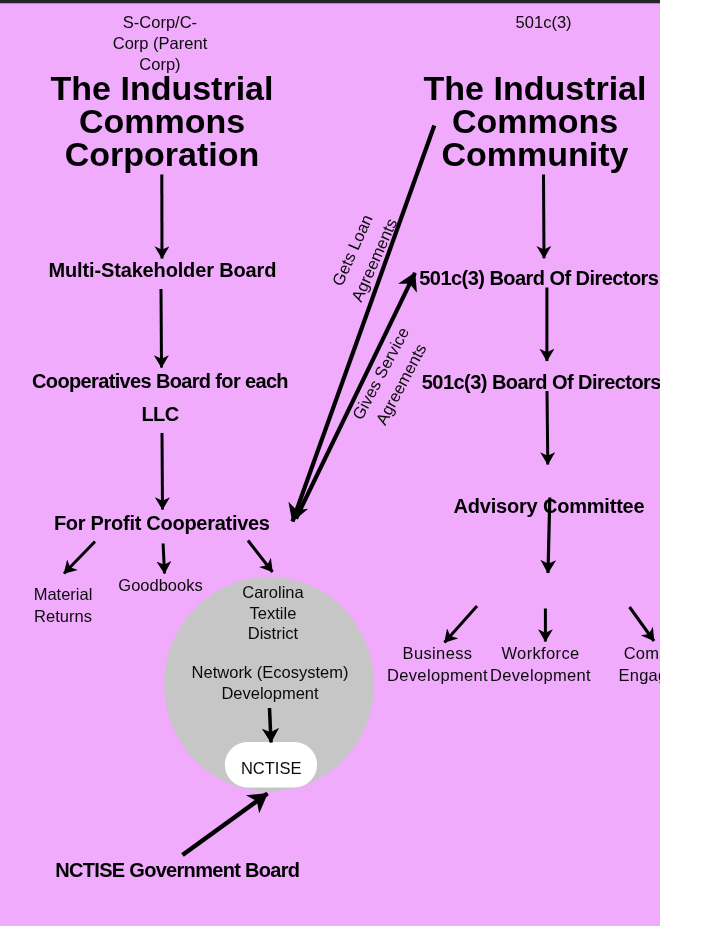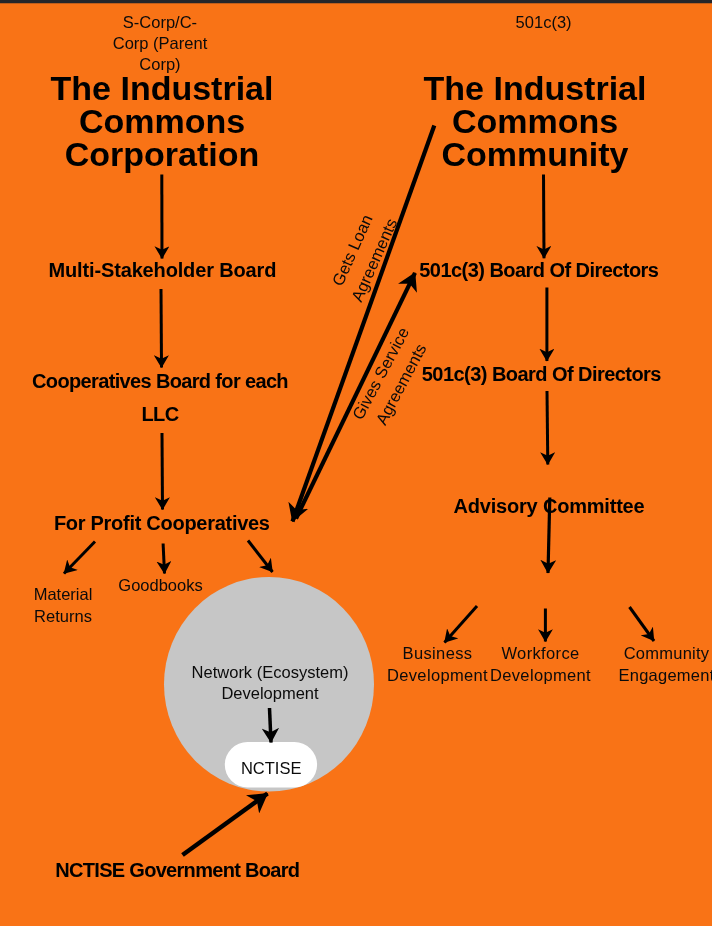--- a/index.html
+++ b/index.html
@@ -1,40 +1,40 @@
 <!DOCTYPE html>
 <html><head>
 <meta charset="utf-8">
 <style>
   html, body { margin: 0; padding: 0; background: #ffffff; overflow: hidden; }
   #canvas {
     position: relative;
-    width: 712px;
+    width: 660px;
     height: 926px;
-    background: #f97316;
+    background: #f0abfc;
     overflow: hidden;
     font-family: "Liberation Sans", sans-serif;
     color: #000000;
   }
   #top-bar {
     position: absolute;
     left: 0; top: 0;
     width: 712px; height: 4px;
     background: linear-gradient(to bottom, #26262a 0%, #26262a 65%, rgba(38,38,42,0) 96%);
   }
   #arrow-layer { position: absolute; left: 0; top: 0; z-index: 1; }
   .txt {
     position: absolute;
     width: max-content;
     white-space: pre-line;
     text-align: center;
     transform: translateX(-50%);
     z-index: 2;
   }
-  .txt.leftanchor { transform: none; text-align: center; }
+  .txt.leftanchor { transform: none; text-align: center; margin-top: 8px; }
   .small { font-size: 16.5px; line-height: 21px; font-weight: 400; color: #0b0b0b; }
   .bold  { font-size: 20px;   line-height: 33px; font-weight: 700; letter-spacing: -0.15px; }
   .title { font-size: 34px;   line-height: 33px; font-weight: 700; letter-spacing: 0; }
   .rot {
     position: absolute;
     width: max-content;
     white-space: pre-line;
     text-align: center;
     font-size: 16.5px;
     font-weight: 400;
@@ -97,20 +97,23 @@
 
   <div class="txt bold" style="left:162.4px; top:253.7px;">Multi-Stakeholder Board</div>
   <div class="txt bold" style="left:160px; top:365px; letter-spacing:-0.65px;">Cooperatives Board for each
 LLC</div>
   <div class="txt bold" style="left:161.8px; top:506.8px; letter-spacing:-0.28px;">For Profit Cooperatives</div>
   <div class="txt small" style="left:63px; top:582.9px; line-height:22px;">Material
 Returns</div>
   <div class="txt small" style="left:160.5px; top:574.6px;">Goodbooks</div>
   <div class="txt bold" style="left:177.3px; top:854.2px; letter-spacing:-0.7px;">NCTISE Government Board</div>
 
+  <div class="txt small" style="left:273px; top:582.3px; line-height:20.5px;">Carolina
+Textile
+District</div>
   <div class="txt small" style="left:270px; top:662.4px; line-height:20.5px;">Network (Ecosystem)
 Development</div>
   <div class="txt small" style="left:271.2px; top:757.8px;">NCTISE</div>
 
   <div class="txt bold leftanchor" style="left:419.3px; top:253.8px; letter-spacing:-0.55px;">501c(3) Board Of Directors</div>
   <div class="txt bold leftanchor" style="left:421.8px; top:357.5px; letter-spacing:-0.55px;">501c(3) Board Of Directors</div>
   <div class="txt bold" style="left:549px; top:490px; letter-spacing:-0.2px;">Advisory Committee</div>
   <div class="txt small" style="left:437.5px; top:641.8px; line-height:22px; letter-spacing:0.35px;">Business
 Development</div>
   <div class="txt small" style="left:540.5px; top:641.8px; line-height:22px; letter-spacing:0.35px;">Workforce

